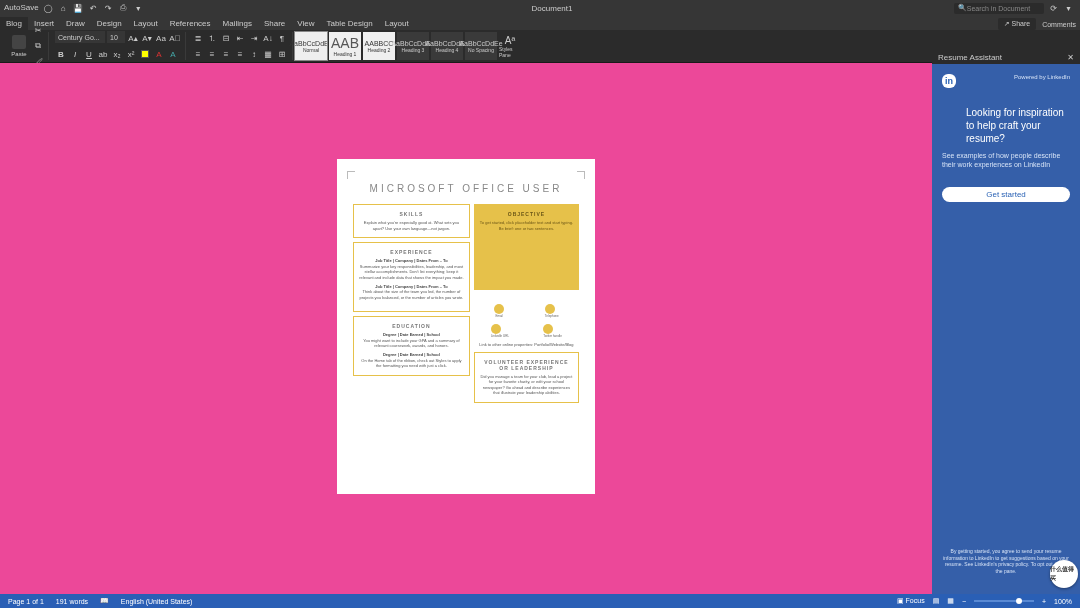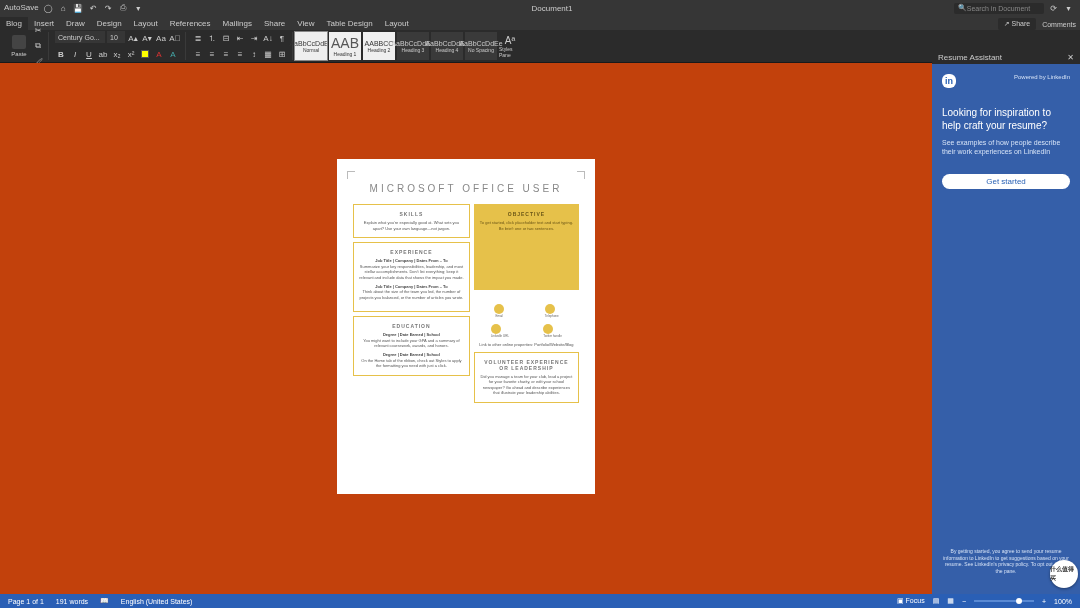--- a/index.html
+++ b/index.html
@@ -28,21 +28,21 @@
 .row { display:flex; gap:2px; }
 .col { display:flex; flex-direction:column; gap:2px; }
 .styles { display:flex; gap:2px; align-items:center; }
 .style-box { width:32px; height:28px; background:#efefef; display:flex; flex-direction:column; align-items:center; justify-content:center; font-size:5px; color:#333; position:relative; }
 .style-box.dk { background:#3a3a3a; color:#ccc; }
 .style-box.sel { outline:1px solid #888; }
 .style-box .prev { font-size:7px; }
 .style-box .lbl { font-size:5px; }
 .styles-pane { width:22px; height:28px; display:flex; flex-direction:column; align-items:center; justify-content:center; font-size:5px; color:#ccc; }
 
-.canvas { position:absolute; top:63px; left:0; right:148px; bottom:14px; background:#c2410c; display:flex; align-items:flex-start; justify-content:center; overflow:hidden; }
+.canvas { position:absolute; top:63px; left:0; right:148px; bottom:14px; background:#ec4899; display:flex; align-items:flex-start; justify-content:center; overflow:hidden; }
 .page { width:258px; height:335px; background:#fff; margin-top:96px; position:relative; padding:24px 16px 10px; color:#333; }
 .page .corner { position:absolute; width:8px; height:8px; border:0 solid #bbb; }
 .page .tl { top:12px; left:10px; border-top-width:1px; border-left-width:1px; }
 .page .tr { top:12px; right:10px; border-top-width:1px; border-right-width:1px; }
 .page h1 { text-align:center; font-size:10px; letter-spacing:3px; color:#888; font-weight:400; margin-bottom:10px; }
 .grid { display:flex; gap:4px; }
 .gcol { flex:1; }
 .box { border:1px solid #e6c14a; padding:6px 5px; margin-bottom:4px; }
 .box.filled { background:#e6c14a; }
 .sect { font-size:5px; letter-spacing:1px; text-align:center; font-weight:600; color:#777; margin-bottom:3px; }
@@ -51,21 +51,21 @@
 .iconrow { display:flex; justify-content:space-around; margin:6px 0 2px; }
 .ricon { width:10px; height:10px; border-radius:5px; background:#e6c14a; }
 .cap { font-size:3px; text-align:center; color:#666; }
 
 .sidepane { position:absolute; top:51px; right:0; bottom:14px; width:148px; background:#355fa9; color:#fff; font-size:8px; display:flex; flex-direction:column; }
 .sp-head { background:#2b2b2b; height:13px; font-size:8px; display:flex; align-items:center; padding:0 6px; justify-content:space-between; color:#ccc; }
 .sp-body { padding:10px; flex:1; display:flex; flex-direction:column; }
 .li-logo { width:14px; height:14px; background:#fff; color:#2a62b5; font-weight:bold; display:flex; align-items:center; justify-content:center; font-size:9px; border-radius:6px; }
 .sp-top { display:flex; justify-content:space-between; align-items:flex-start; margin-bottom:18px; }
 .powered { font-size:6px; color:#d5e2f6;}
-.sp-h { font-size:10px; line-height:1.3; margin-bottom:6px; }
+.sp-h { font-size:10px; line-height:1.3; margin-bottom:6px;margin-left:24px; }
 .sp-p { font-size:7px; color:#d5e2f6; line-height:1.3; margin-bottom:18px; }
 .gs-btn { background:#fff; color:#2a62b5; border-radius:11px; text-align:center; padding:3px 0; font-size:8px; }
 .legal { font-size:5px; color:#d5e2f6; text-align:center; line-height:1.3; margin-top:auto; padding-bottom:10px; }
 
 .status { position:absolute; bottom:0; left:0; right:0; height:14px; background:#2a5fb5; color:#fff; font-size:7px; display:flex; align-items:center; padding:0 8px; gap:12px; }
 .status .right { margin-left:auto; display:flex; gap:8px; align-items:center;}
 .zoom-track { width:60px; height:2px; background:#5a8ad4; position:relative; }
 .zoom-thumb { position:absolute; width:6px; height:6px; background:#fff; border-radius:3px; top:-2px; left:42px; }
 
 .watermark { position:absolute; right:2px; bottom:20px; width:28px; height:28px; border-radius:14px; background:#fff; color:#333; font-size:6px; font-weight:bold; display:flex; align-items:center; justify-content:center; box-shadow:0 1px 3px rgba(0,0,0,.4); }

